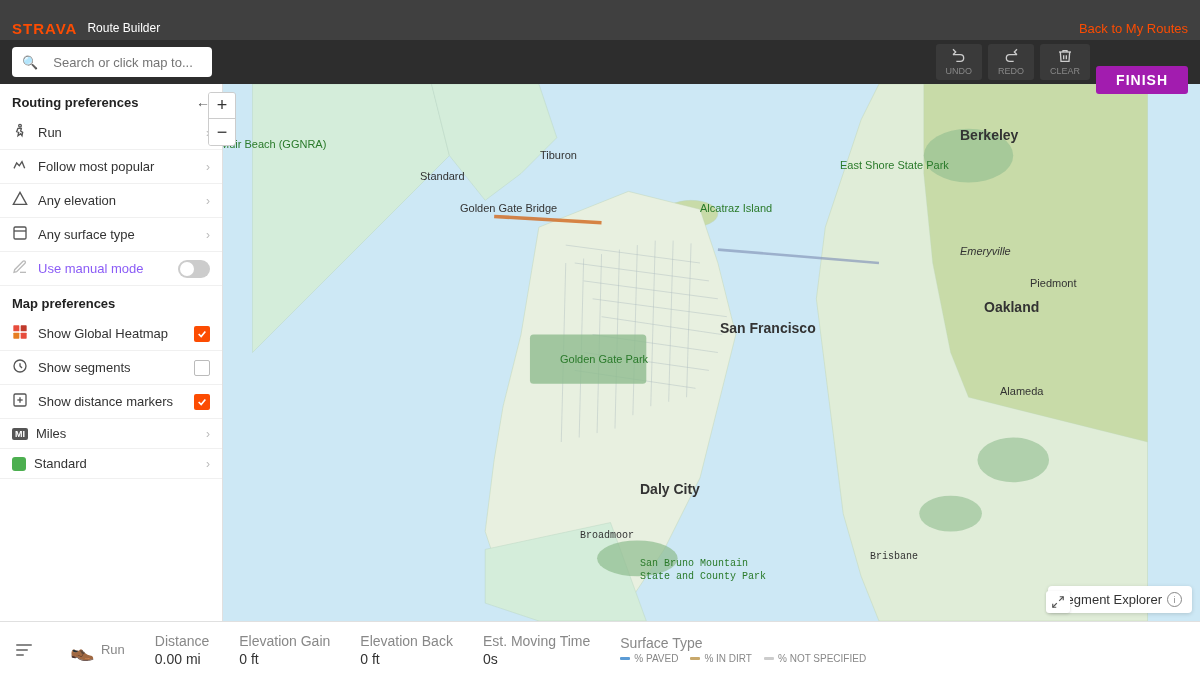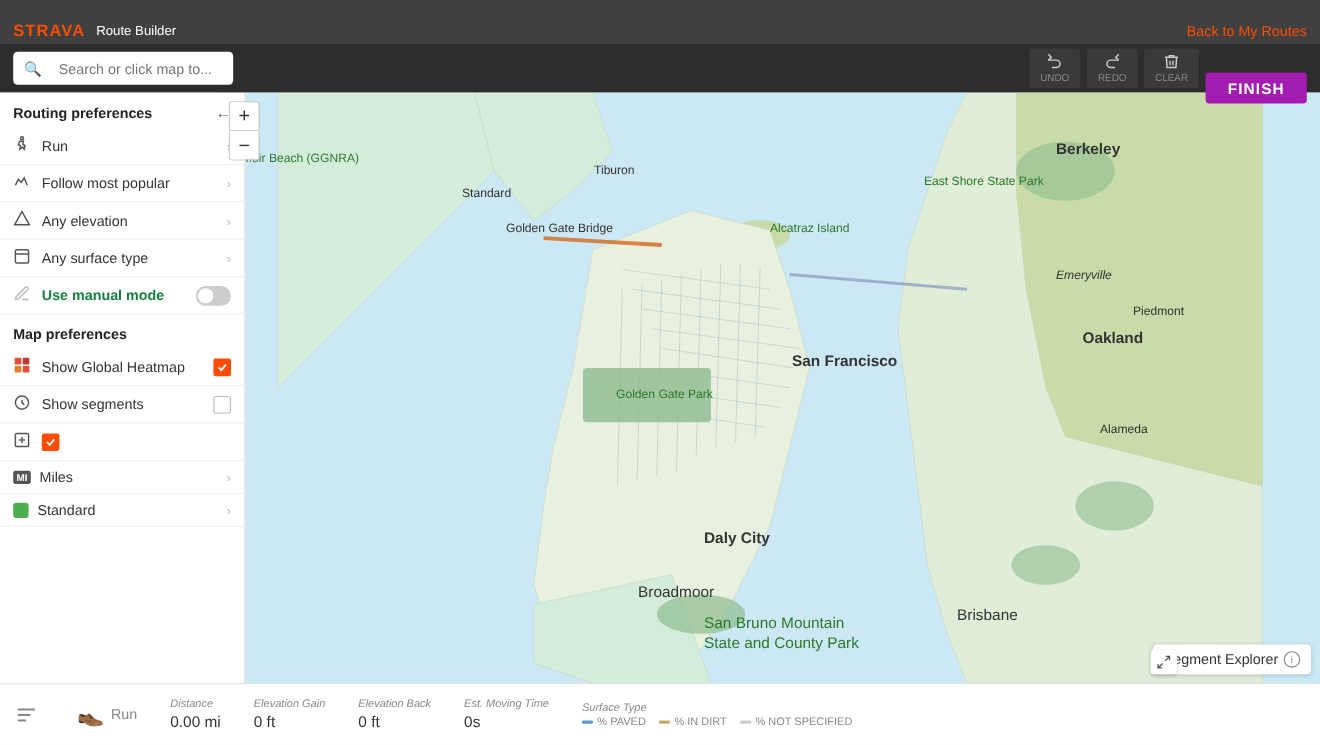--- a/index.html
+++ b/index.html
@@ -128,42 +128,42 @@
       box-shadow: 0 1px 3px rgba(0,0,0,0.15);
     }
 
     
     #bottom-bar {
       position: absolute; bottom: 0; left: 0; right: 0; height: 56px;
       background: #fff; border-top: 1px solid #e0e0e0; z-index: 100;
       display: flex; align-items: center; padding: 0 16px; gap: 30px;
     }
     .bottom-stat { display: flex; flex-direction: column; align-items: flex-start; }
-    .bottom-stat-label { font-size: 10px; color: #888; margin-bottom: 2px; font-style: italic; }
+    .bottom-stat-label { font-size: 14px; color: #888; margin-bottom: 2px; }
     .bottom-stat-value { font-size: 14px; color: #333; font-weight: 400; }
     .activity-type-wrap { display: flex; align-items: center; gap: 6px; }
     .shoe-icon { font-size: 20px; color: #bbb; }
     .sort-icon-wrap {
       display: flex; flex-direction: column; gap: 3px; margin-right: 8px; cursor: pointer;
     }
     .sort-line { width: 16px; height: 2px; background: #888; border-radius: 1px; }
     .surface-type-wrap { display: flex; align-items: center; gap: 12px; }
     .surface-legend { display: flex; align-items: center; gap: 4px; font-size: 10px; color: #888; }
     .surface-dot { width: 10px; height: 3px; border-radius: 1px; }
 
     
     #map-svg { width: 100%; height: 100%; }
 
     
     .map-label {
       position: absolute; font-size: 11px; color: #333; font-weight: 500; pointer-events: none;
     }
     .map-label.green { color: #2a7a2a; }
     .map-city { font-size: 14px; font-weight: 700; }
-    .map-sm { font-size: 14px; }
+    .map-sm { font-size: 10px; font-family: Liberation Mono, monospace; }
   </style>
 </head>
 <body>
 
 <div id="header">
   <span id="strava-logo">STRAVA</span>
   <span id="app-title">Route Builder</span>
   <a id="back-link">Back to My Routes</a>
 </div>
 
@@ -248,21 +248,21 @@
     <span class="sidebar-item-arrow">›</span>
   </div>
 
   <div class="sidebar-item">
     <span class="sidebar-item-icon">
       <svg width="16" height="16" viewBox="0 0 24 24" fill="none" stroke="#bbb" stroke-width="2">
           <path d="M12 20h9"></path>
           <path d="M16.5 3.5a2.121 2.121 0 013 3L7 19l-4 1 1-4L16.5 3.5z"></path>
         </svg>
     </span>
-    <span class="sidebar-item-label" style="color:#15803d;font-weight:bold;">Use manual mode</span>
+    <span class="sidebar-item-label" style="color:#8b5cf6;">Use manual mode</span>
     <div class="sidebar-toggle off"></div>
   </div>
 
   <div class="map-prefs-label">Map preferences</div>
 
   <div class="sidebar-item">
     <span class="sidebar-item-icon">
       <svg width="16" height="16" viewBox="0 0 24 24" fill="#e74c3c">
           <rect x="2" y="2" width="9" height="9" rx="1"></rect>
           <rect x="13" y="2" width="9" height="9" rx="1" fill="#c0392b"></rect>
@@ -290,20 +290,21 @@
   </div>
 
   <div class="sidebar-item">
     <span class="sidebar-item-icon">
       <svg width="16" height="16" viewBox="0 0 24 24" fill="none" stroke="#555" stroke-width="2">
           <rect x="3" y="3" width="18" height="18" rx="2"></rect>
           <line x1="8" y1="12" x2="16" y2="12"></line>
           <line x1="12" y1="8" x2="12" y2="16"></line>
         </svg>
     </span>
+    <span class="sidebar-item-label">Show distance markers</span>
     <div class="checkbox-orange">
       <svg width="10" height="10" viewBox="0 0 12 12">
           <polyline points="2,6 5,9 10,3" stroke="white" stroke-width="2" fill="none"></polyline>
         </svg>
     </div>
   </div>
 
   <div class="sidebar-item">
     <span class="miles-badge">MI</span>
     <span class="sidebar-item-label">Miles</span>

